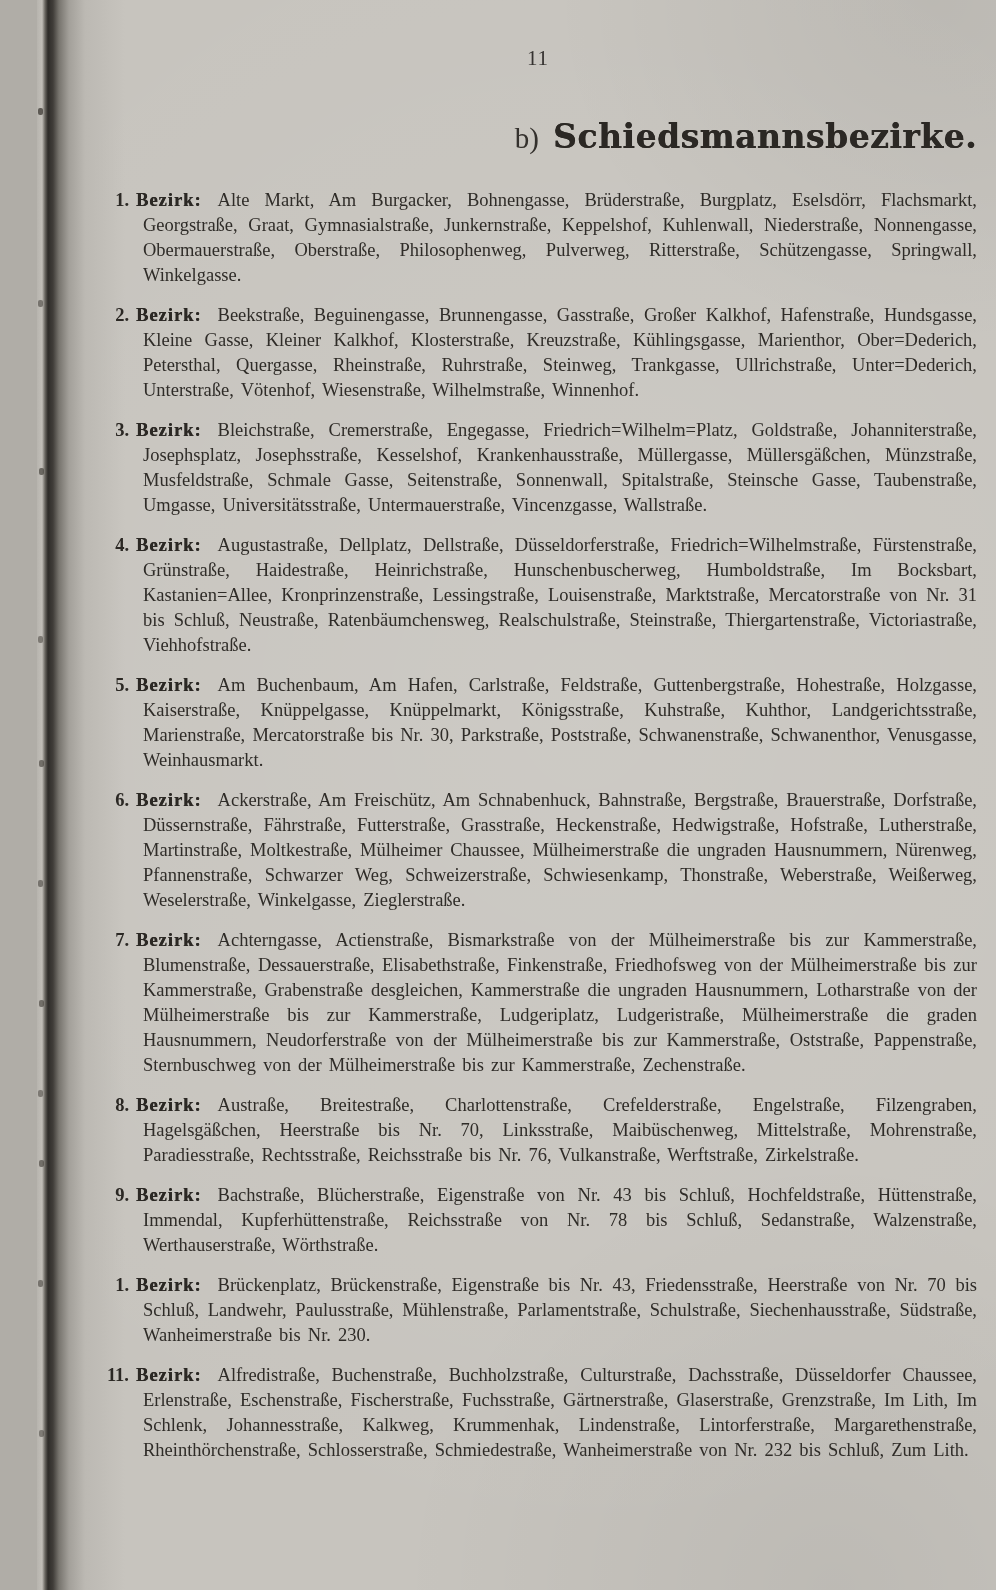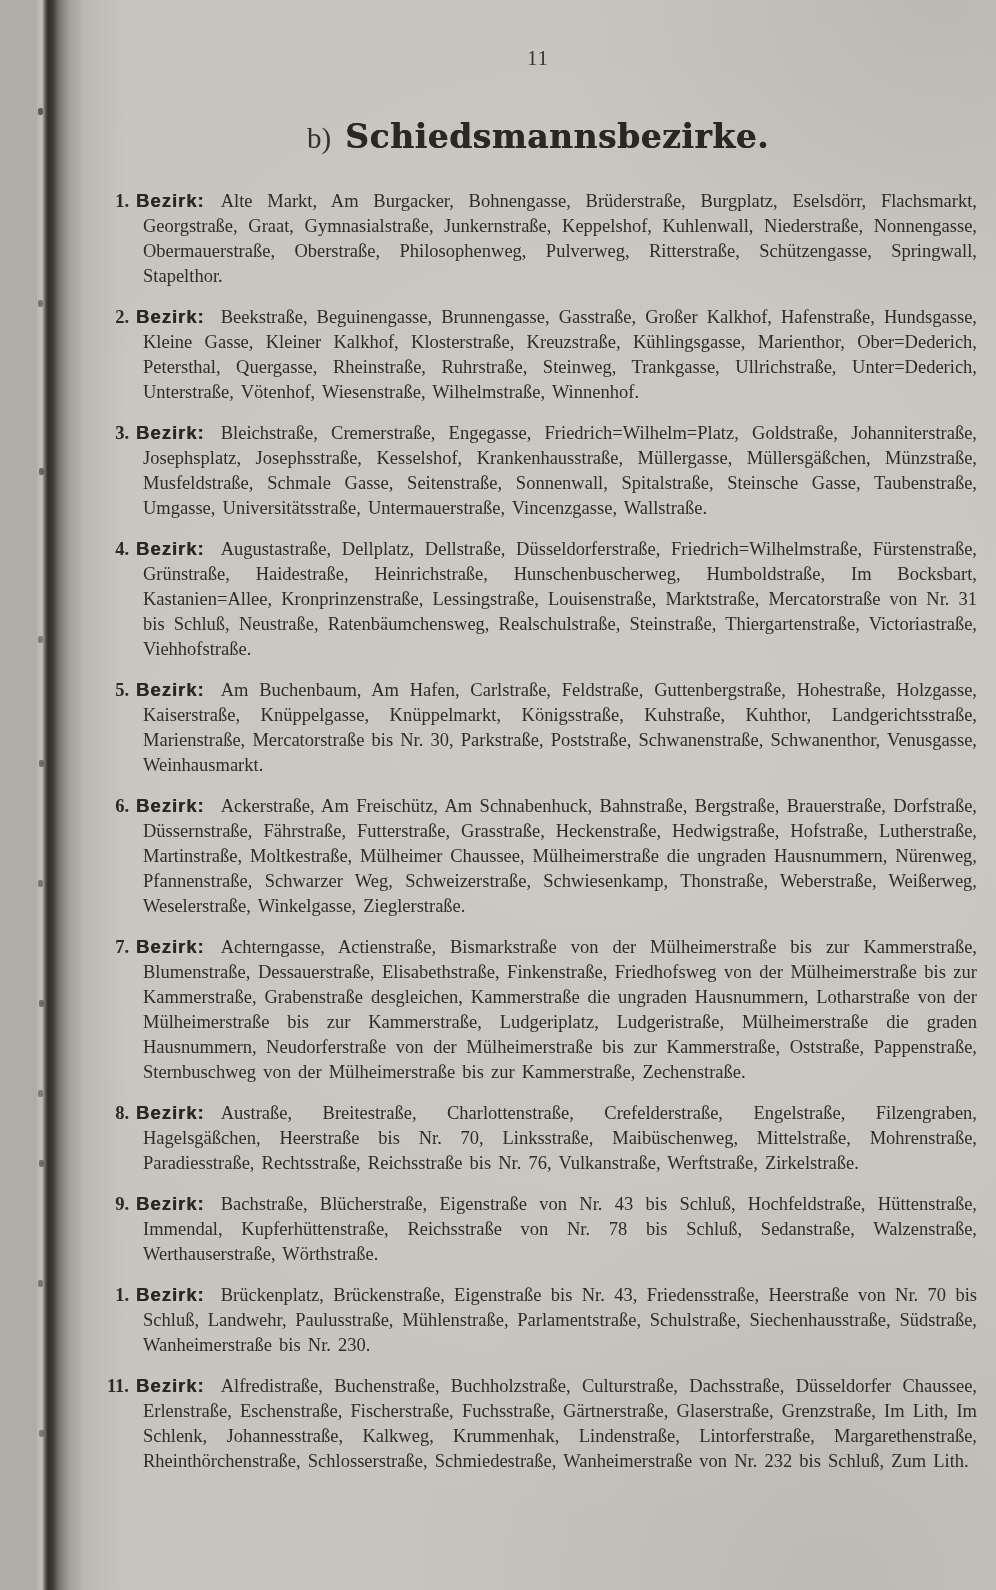--- a/index.html
+++ b/index.html
@@ -65,21 +65,21 @@
   .page-number {
     padding-top: 46px;
     text-align: center;
     font-size: 21px;
     letter-spacing: 1px;
     color: #353230;
   }
   .title-row {
     margin-top: 46px;
     margin-bottom: 32px;
-    text-align: center;
+    text-align: right;
     white-space: nowrap;
   }
   .section-prefix {
     font-size: 29px;
     margin-right: 14px;
     color: #34312d;
   }
   .section-title {
     font-family: "DejaVu Serif", "Liberation Serif", serif;
     font-size: 33px;
@@ -101,21 +101,21 @@
   .district .num {
     display: inline-block;
     min-width: 30px;
     text-align: right;
     text-indent: 0;
     font-weight: bold;
     margin-right: 7px;
     color: #2b2824;
   }
   .district .label {
-    font-family: Liberation Sans, sans-serif;
+    font-family: Liberation Serif, serif;
     font-weight: bold;
     letter-spacing: 1px;
     margin-right: 16px;
     color: #2b2824;
     text-shadow: 0.3px 0 0 #2b2824;
   }
 </style>
 </head>
 <body>
 
@@ -125,21 +125,21 @@
 
   <div class="content">
 
     <div class="page-number">11</div>
 
     <div class="title-row">
       <span class="section-prefix">b)</span><span class="section-title">Schiedsmannsbezirke.</span>
     </div>
 
     <p class="district">
-      <span class="num">1.</span><span class="label">Bezirk:</span><span class="streets">Alte Markt, Am Burgacker, Bohnengasse, Brüderstraße, Burgplatz, Eselsdörr, Flachsmarkt, Georgstraße, Graat, Gymnasialstraße, Junkernstraße, Keppelshof, Kuhlenwall, Niederstraße, Nonnengasse, Obermauerstraße, Oberstraße, Philosophenweg, Pulverweg, Ritterstraße, Schützengasse, Springwall, Stapelthor.</span>
+      <span class="num">1.</span><span class="label">Bezirk:</span><span class="streets">Alte Markt, Am Burgacker, Bohnengasse, Brüderstraße, Burgplatz, Eselsdörr, Flachsmarkt, Georgstraße, Graat, Gymnasialstraße, Junkernstraße, Keppelshof, Kuhlenwall, Niederstraße, Nonnengasse, Obermauerstraße, Oberstraße, Philosophenweg, Pulverweg, Ritterstraße, Schützengasse, Springwall, Winkelgasse.</span>
     </p>
 
     <p class="district">
       <span class="num">2.</span><span class="label">Bezirk:</span><span class="streets">Beekstraße, Beguinengasse, Brunnengasse, Gasstraße, Großer Kalkhof, Hafenstraße, Hundsgasse, Kleine Gasse, Kleiner Kalkhof, Klosterstraße, Kreuzstraße, Kühlingsgasse, Marienthor, Ober=Dederich, Petersthal, Quergasse, Rheinstraße, Ruhrstraße, Steinweg, Trankgasse, Ullrichstraße, Unter=Dederich, Unterstraße, Vötenhof, Wiesenstraße, Wilhelmstraße, Winnenhof.</span>
     </p>
 
     <p class="district">
       <span class="num">3.</span><span class="label">Bezirk:</span><span class="streets">Bleichstraße, Cremerstraße, Engegasse, Friedrich=Wilhelm=Platz, Goldstraße, Johanniterstraße, Josephsplatz, Josephsstraße, Kesselshof, Krankenhausstraße, Müllergasse, Müllersgäßchen, Münzstraße, Musfeldstraße, Schmale Gasse, Seitenstraße, Sonnenwall, Spitalstraße, Steinsche Gasse, Taubenstraße, Umgasse, Universitätsstraße, Untermauerstraße, Vincenzgasse, Wallstraße.</span>
     </p>
 

